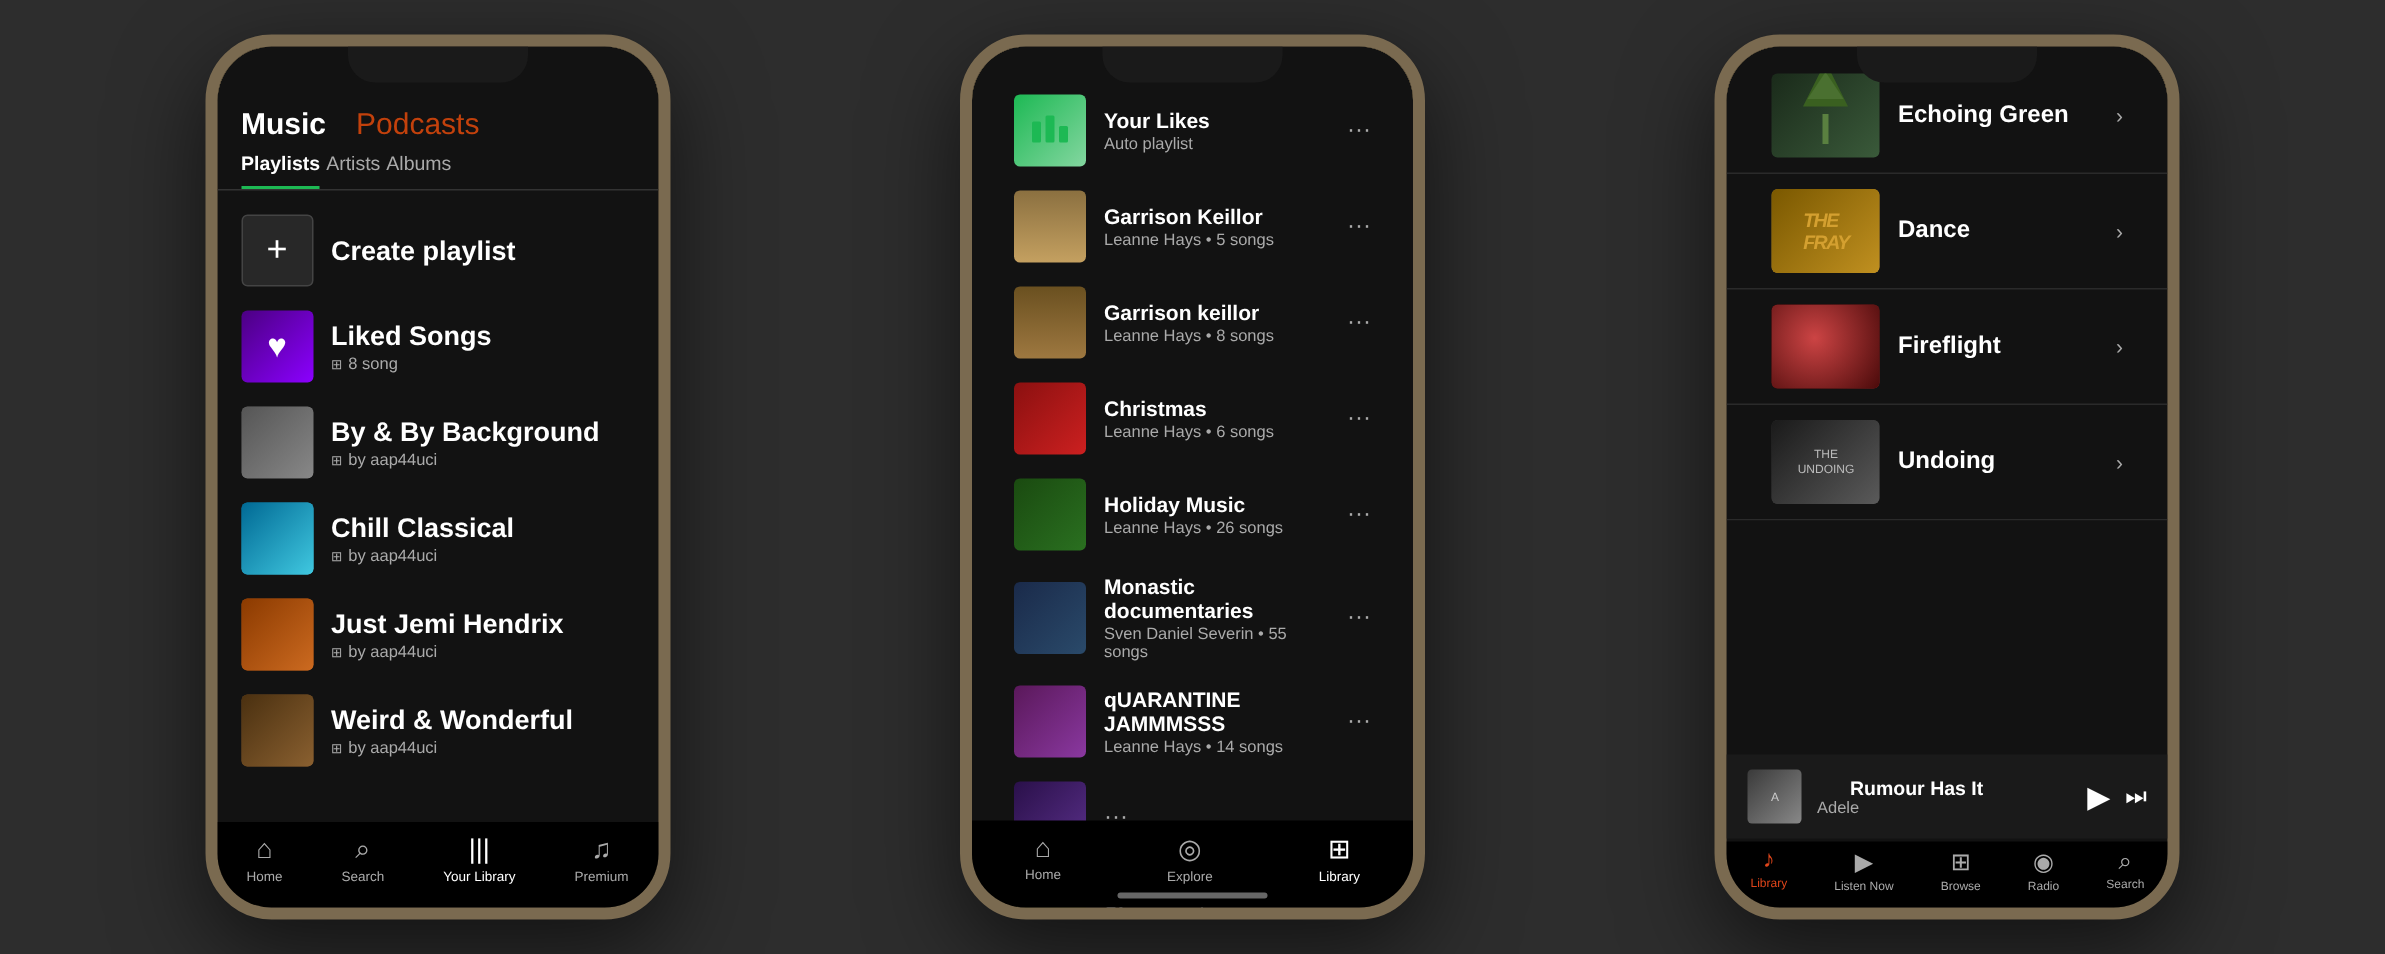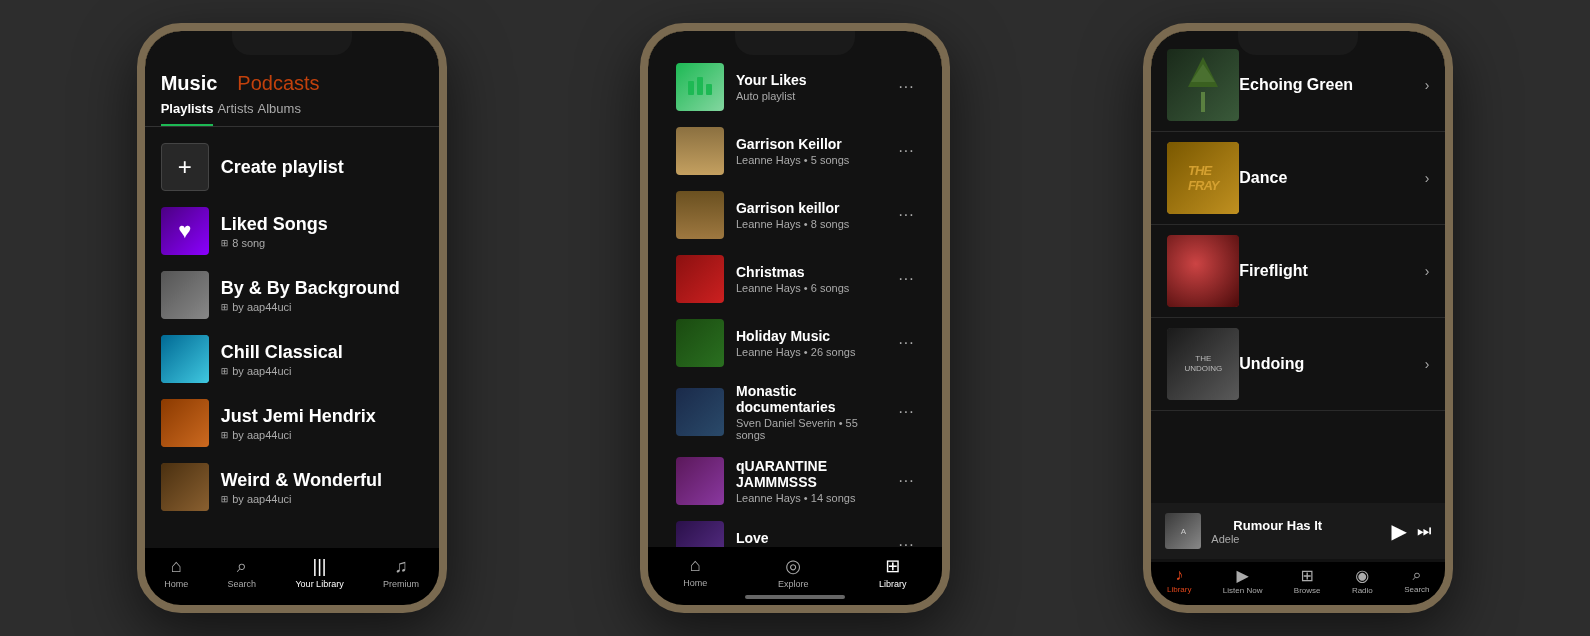--- a/index.html
+++ b/index.html
@@ -293,28 +293,28 @@
     }
 
     .p3-list {
       padding: 8px 0 0;
       overflow: hidden;
     }
 
     .p3-item {
       display: flex;
       align-items: center;
-      padding: 10px 16px;
-      gap: 0;
+      padding: 10px 30px;
+      gap: 12px;
       border-bottom: 1px solid #2a2a2a;
     }
 
     .p3-thumb {
       width: 72px;
-      height: 72px;
+      height: 56px;
       border-radius: 4px;
       flex-shrink: 0;
       overflow: hidden;
     }
 
     .p3-thumb-echoing {
       background: linear-gradient(135deg, #1a2a1a, #3a5a3a);
       display: flex;
       align-items: flex-end;
       justify-content: center;
@@ -674,24 +674,20 @@
             <div class="p2-title">qUARANTINE JAMMMSSS</div>
             <div class="p2-sub">Leanne Hays • 14 songs</div>
           </div>
           <span class="p2-more">···</span>
         </div>
 
         <div class="p2-item">
           <div class="p2-thumb">
             <div class="love-art" style="border-radius:4px;"></div>
           </div>
-          <div class="p2-info">
-            <div class="p2-title">Love</div>
-            <div class="p2-sub">Leanne Hays • 1 song</div>
-          </div>
           <span class="p2-more">···</span>
         </div>
 
         <div class="p2-item">
           <div class="p2-thumb">
             <div class="shape-art" style="border-radius:4px;"></div>
           </div>
           <div class="p2-info">
             <div class="p2-title">Shape note</div>
           </div>

